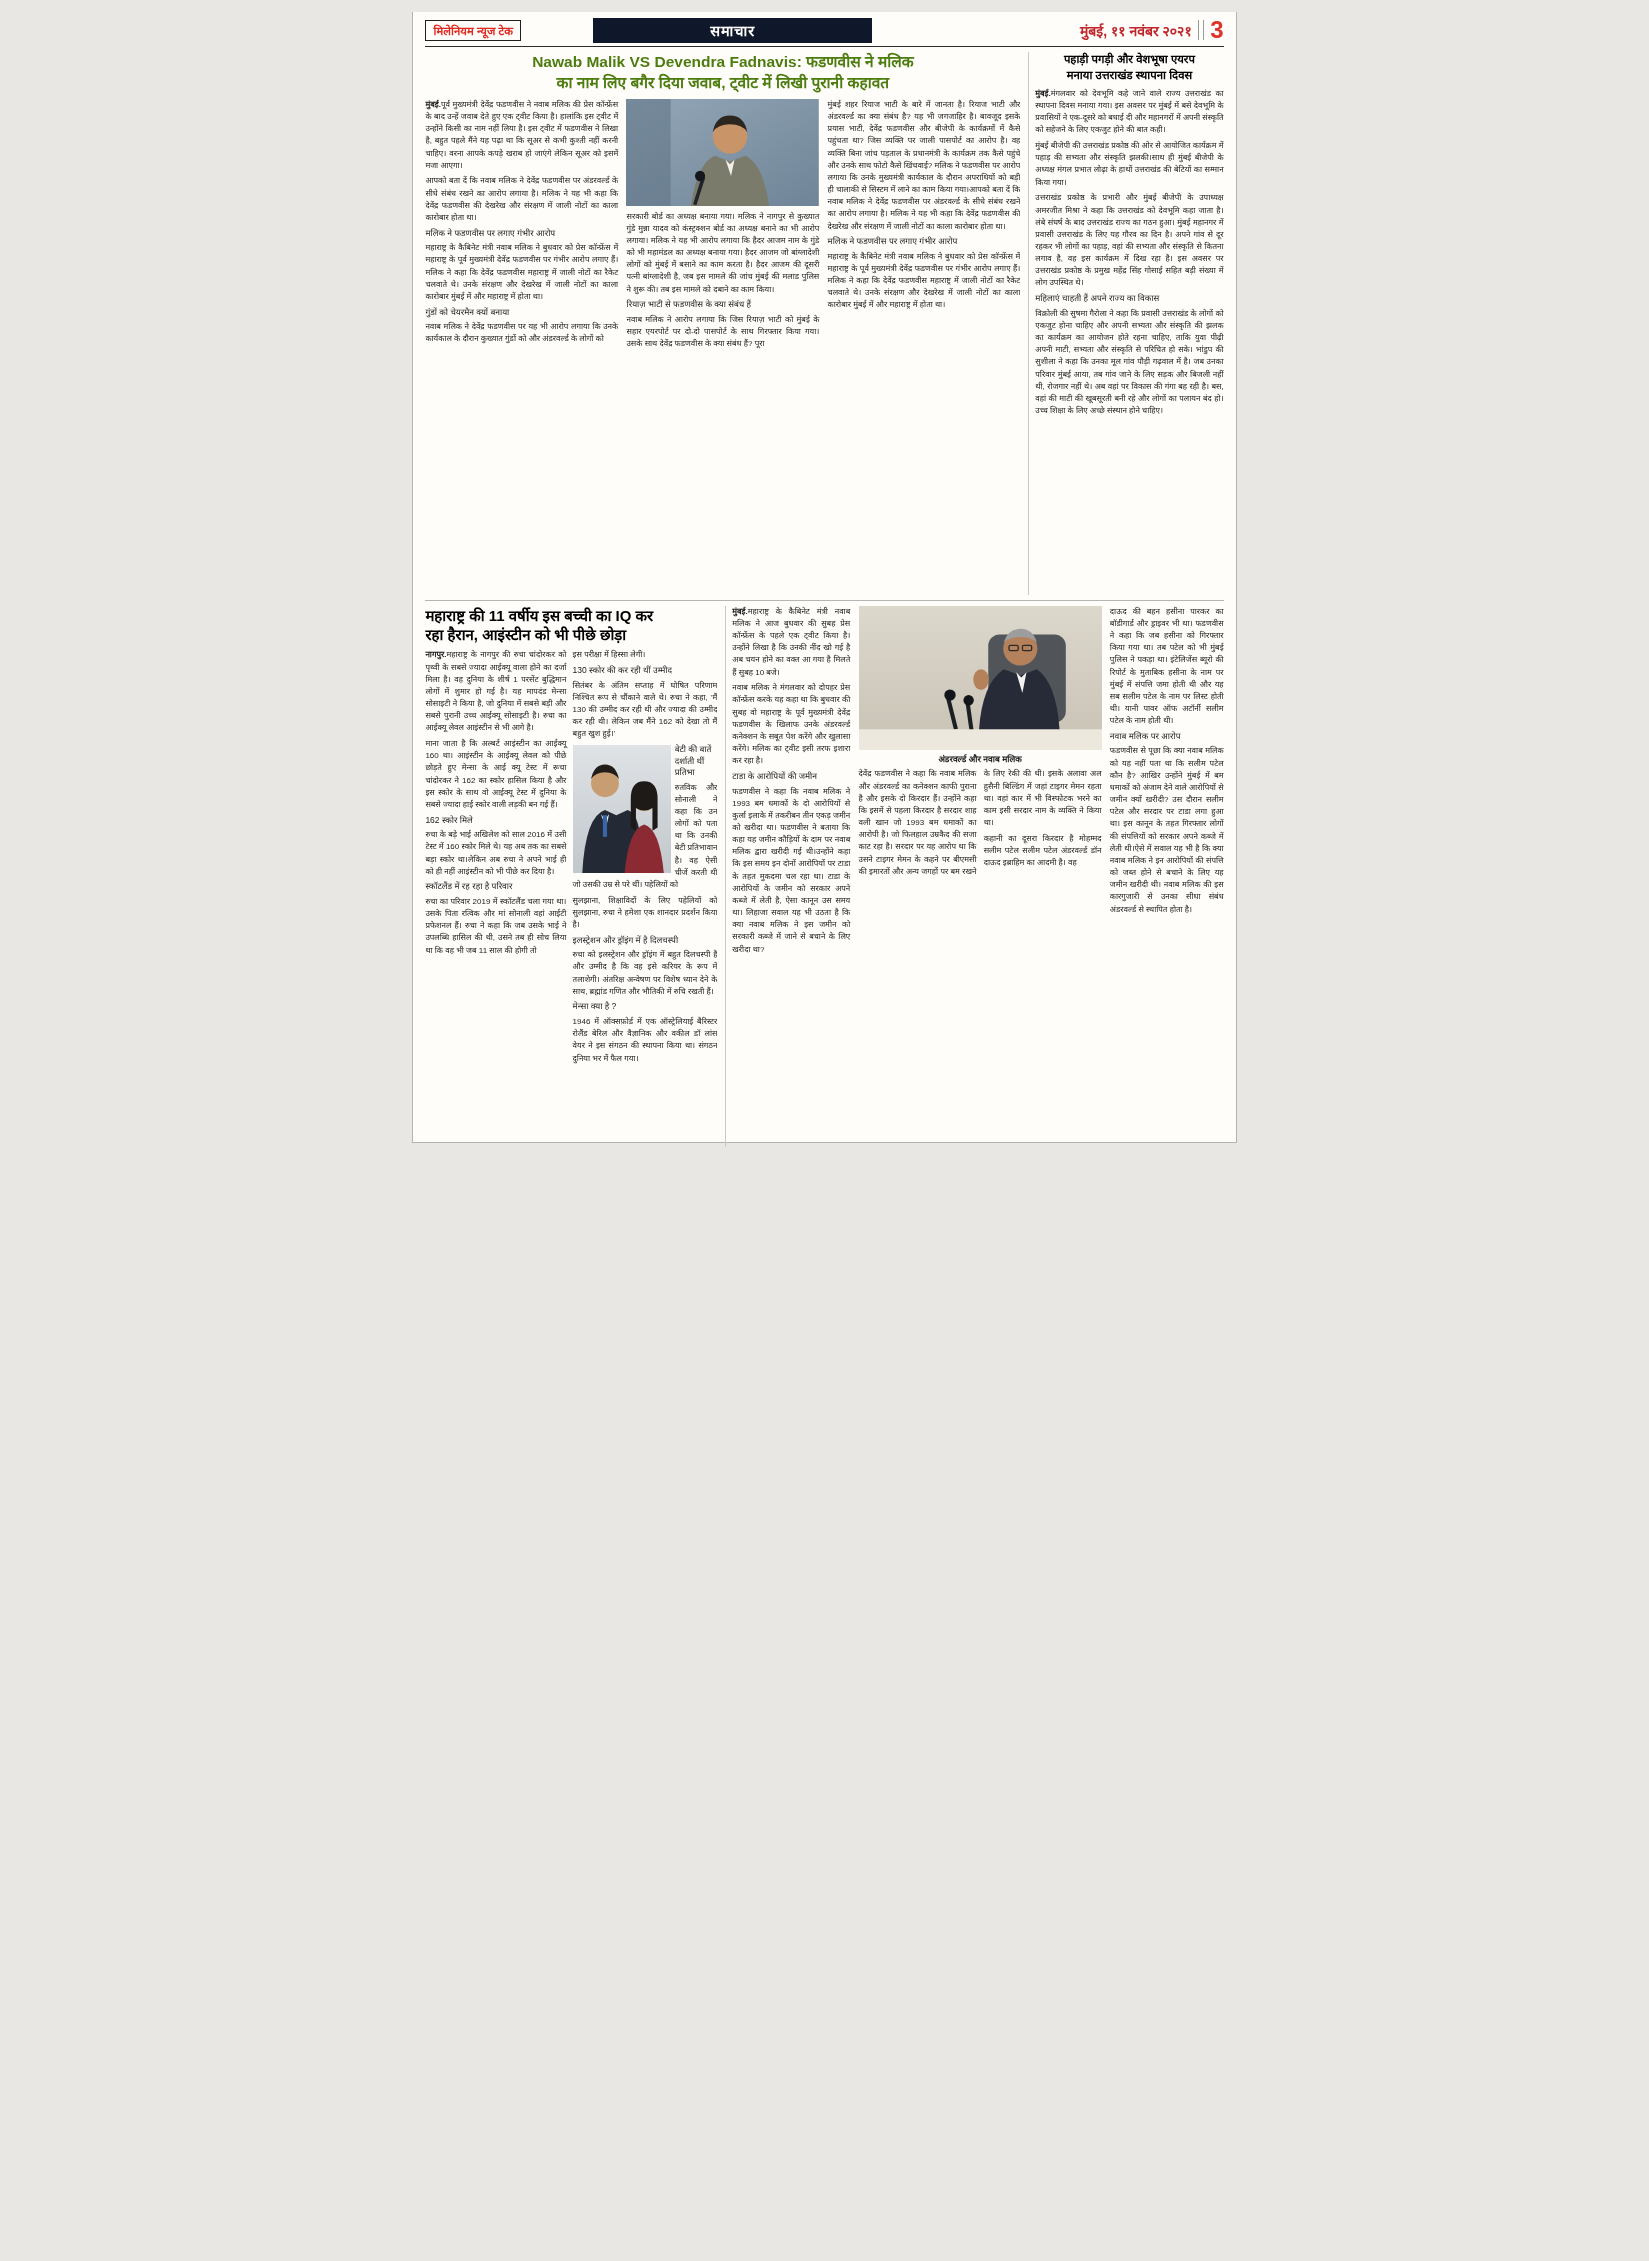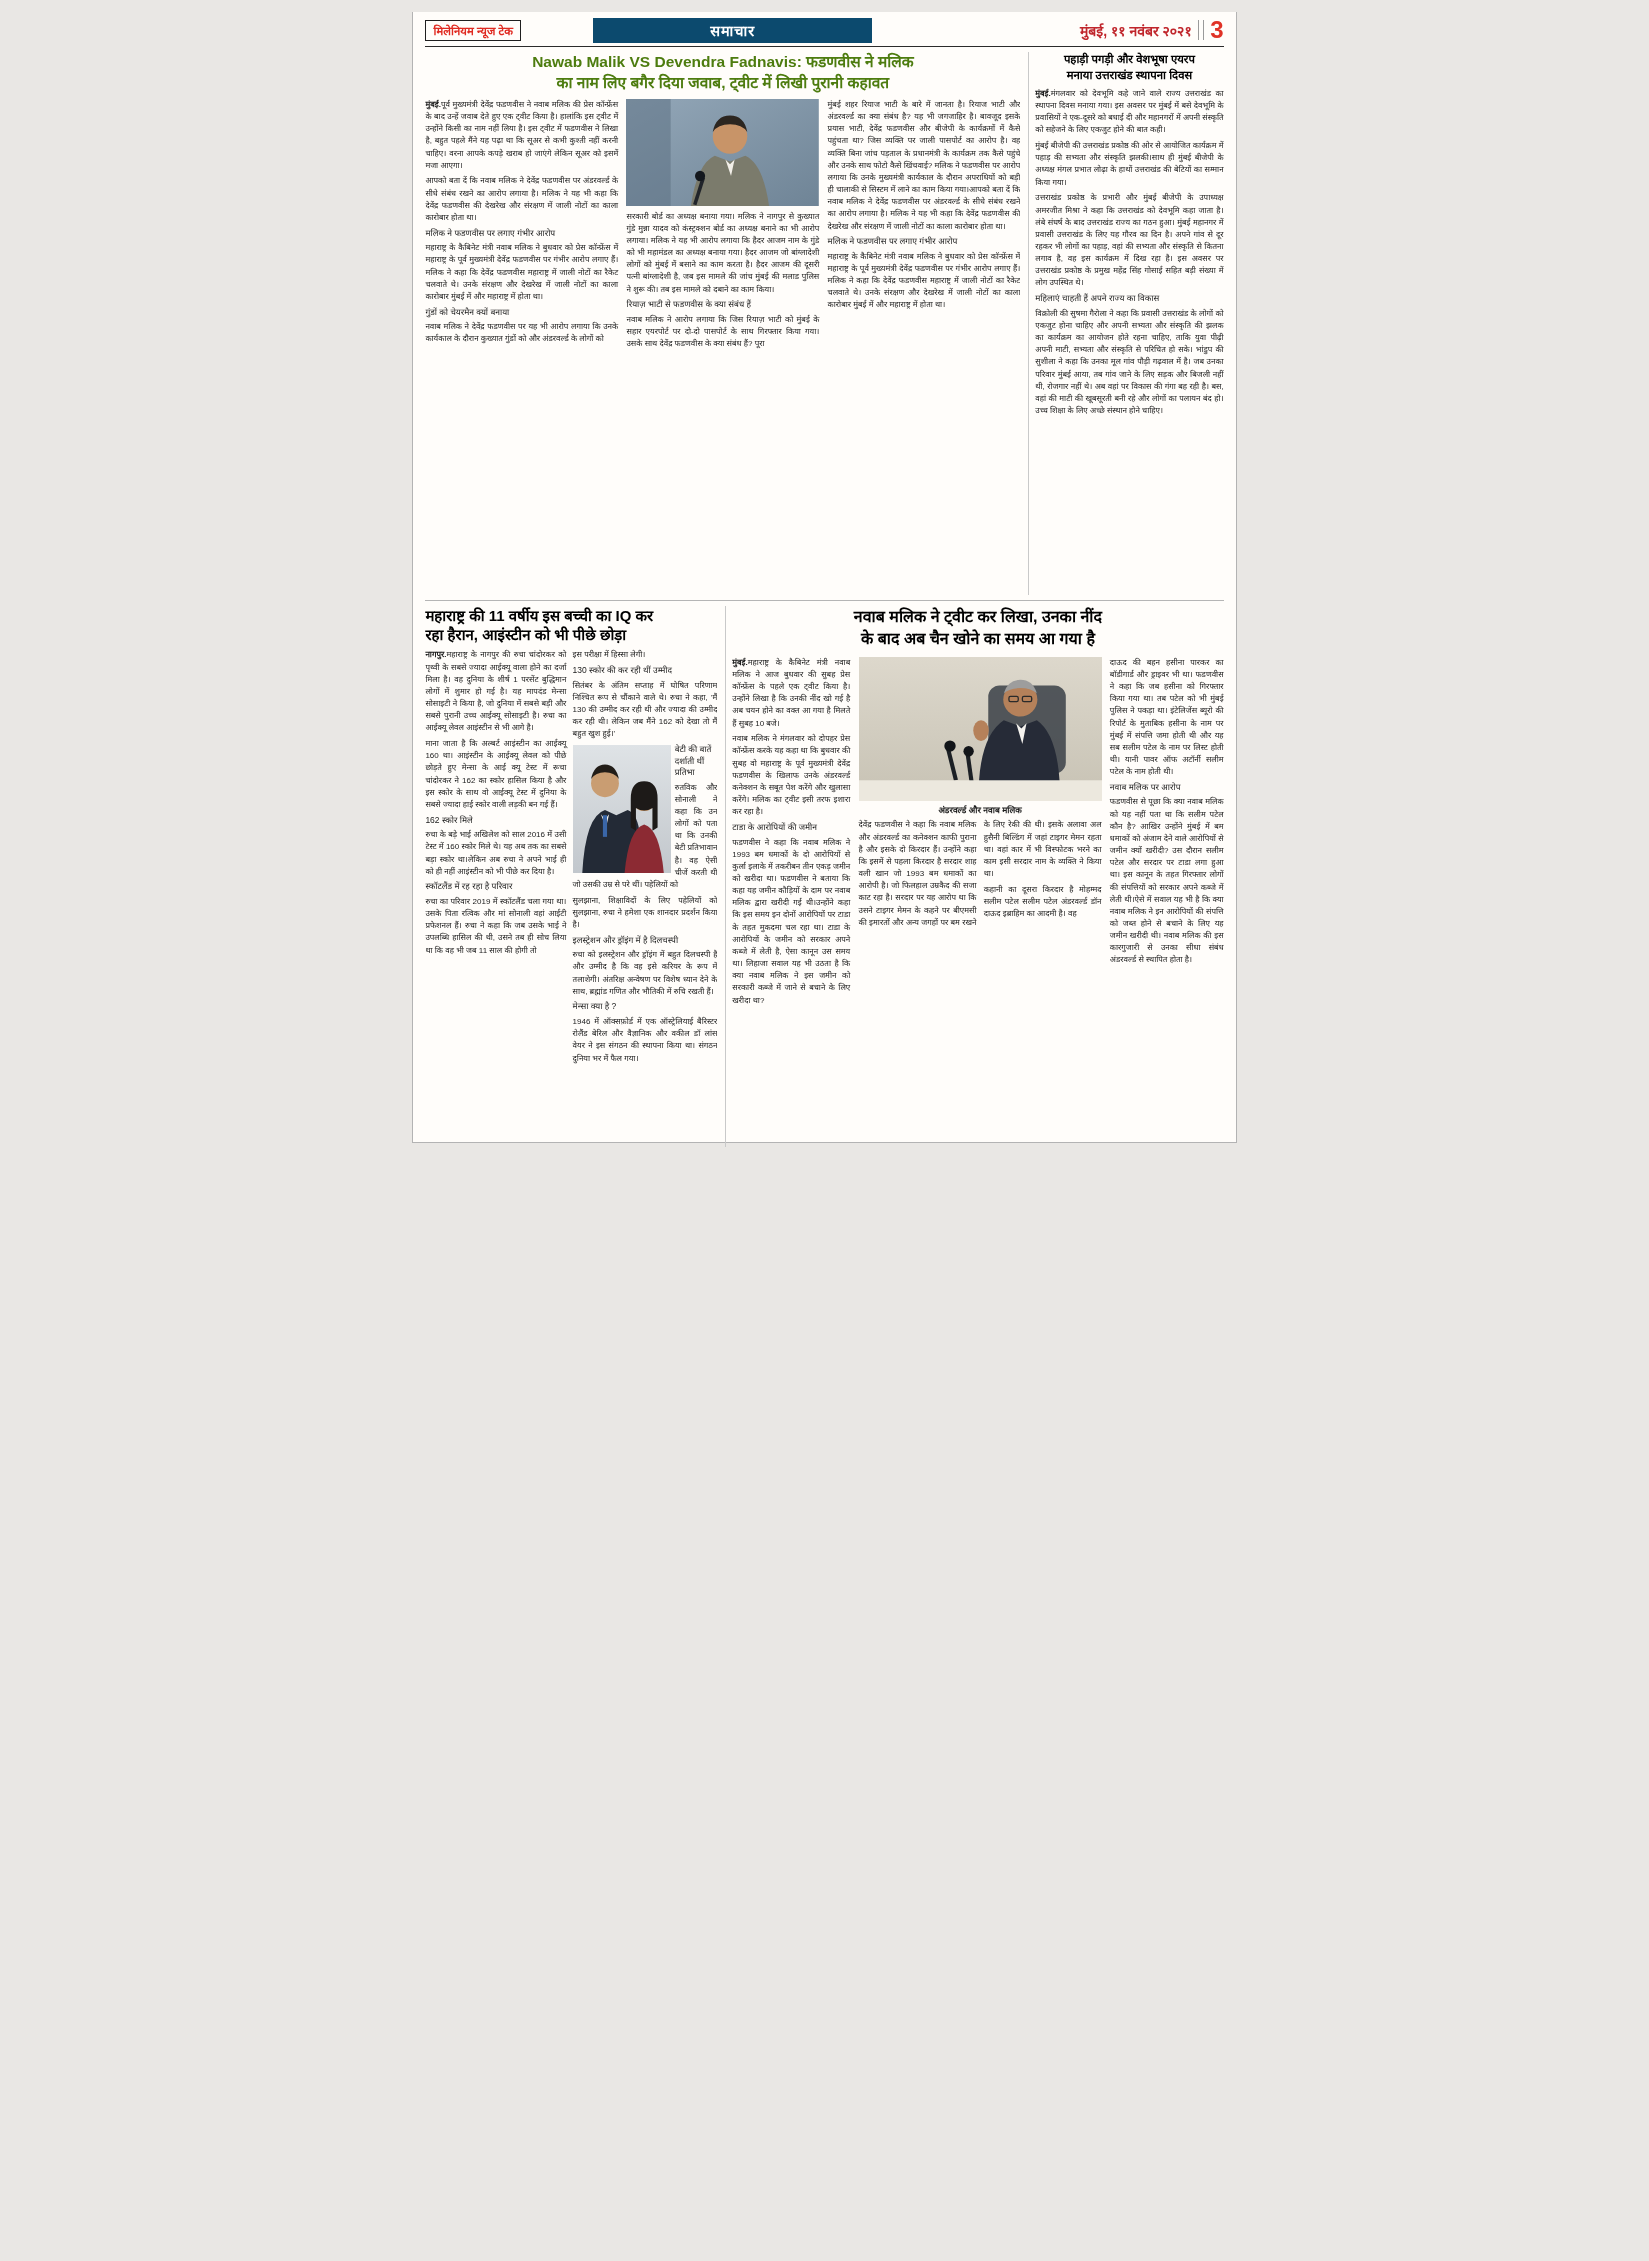--- a/index.html
+++ b/index.html
@@ -10,21 +10,21 @@
     padding:5.2px 12.4px 4.1px; position:relative;
     border-left:0.5px solid #b3b3b3; border-right:0.5px solid #b3b3b3; border-bottom:0.5px solid #b3b3b3;
   }
   
   .masthead-row{ display:flex; align-items:center; height:26px; }
   .masthead-box{
     border:1px solid #1f1f1f; color:#e02a21; font-weight:bold; font-size:11.4px;
     padding:2.1px 7.2px; white-space:nowrap;
   }
   .section-banner{
-    background:#0c4a6e; color:#ffffff; font-weight:bold; font-size:14.5px;
+    background:#0f172a; color:#ffffff; font-weight:bold; font-size:14.5px;
     width:279px; text-align:center; padding:2.6px 0; margin-left:72px; letter-spacing:1px;
   }
   .date-block{ margin-left:auto; display:flex; align-items:center; gap:6.2px; }
   .date{ color:#c0262c; font-weight:bold; font-size:14px; white-space:nowrap; }
   .bars{ width:6.2px; height:19.7px; border-left:1.6px solid #9a9a9a; border-right:1.6px solid #9a9a9a; }
   .pageno{ color:#e03226; font-weight:bold; font-size:24px; line-height:1; }
   .header-rule{ border-top:1.6px solid #2b2b2b; margin:3.1px 0 5.2px; }
   
   .b{ font-size:8px; line-height:1.52; text-align:justify; margin-bottom:3.6px; overflow-wrap:anywhere; }
   .dl{ font-weight:bold; }
@@ -194,23 +194,20 @@
           <h3 class="sub">मेन्सा क्या है ?</h3>
           <p class="b">1946 में ऑक्सफ़ोर्ड में एक ऑस्ट्रेलियाई बैरिस्टर रोलैंड बेरिल और वैज्ञानिक और वकील डॉ लांस वेयर ने इस संगठन की स्थापना किया था। संगठन दुनिया भर में फैल गया।</p>
         </div>
 
       </div>
     </article>
 
     <div class="vdiv"></div>
 
     <article class="a4">
-      <h2>
-        <span>नवाब मलिक ने ट्वीट कर लिखा,  उनका नींद</span><br><span>के बाद अब चैन खोने का समय आ गया है</span>
-      </h2>
       <div class="a4-cols">
 
         <div class="c1">
           <p class="b"><b class="dl">मुंबई.</b><span>महाराष्ट्र के कैबिनेट मंत्री नवाब मलिक ने आज बुधवार की सुबह प्रेस कॉन्फ्रेंस के पहले एक ट्वीट किया है। उन्होंने लिखा है कि उनकी नींद खो गई है अब चयन होने का वक्त आ गया है मिलते हैं सुबह 10 बजे।</span></p>
           <p class="b">नवाब मलिक ने मंगलवार को दोपहर प्रेस कॉन्फ्रेंस करके यह कहा था कि बुधवार की सुबह वो महाराष्ट्र के पूर्व मुख्यमंत्री देवेंद्र फडणवीस के खिलाफ उनके अंडरवर्ल्ड कनेक्शन के सबूत पेश करेंगे और खुलासा करेंगे। मलिक का ट्वीट इसी तरफ इशारा कर रहा है।</p>
           <h3 class="sub">टाडा के आरोपियों की जमीन</h3>
           <p class="b">फडणवीस ने कहा कि नवाब मलिक ने 1993 बम धमाकों के दो आरोपियों से कुर्ला इलाके में तकरीबन तीन एकड़ जमीन को खरीदा था। फडणवीस ने बताया कि कहा यह जमीन कौड़ियों के दाम पर नवाब मलिक द्वारा खरीदी गई थी।उन्होंने कहा कि इस समय इन दोनों आरोपियों पर टाडा के तहत मुकदमा चल रहा था। टाडा के आरोपियों के जमीन को सरकार अपने कब्जे में लेती है, ऐसा कानून उस समय था। लिहाजा सवाल यह भी उठता है कि क्या नवाब मलिक ने इस जमीन को सरकारी कब्जे में जाने से बचाने के लिए खरीदा था?</p>
         </div>
 
         <div class="mid">

